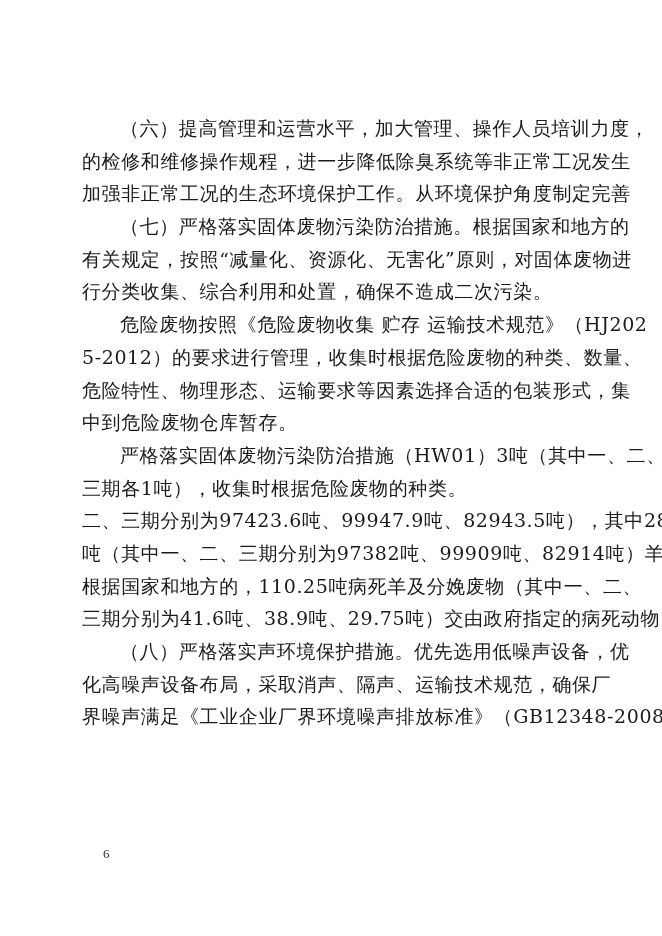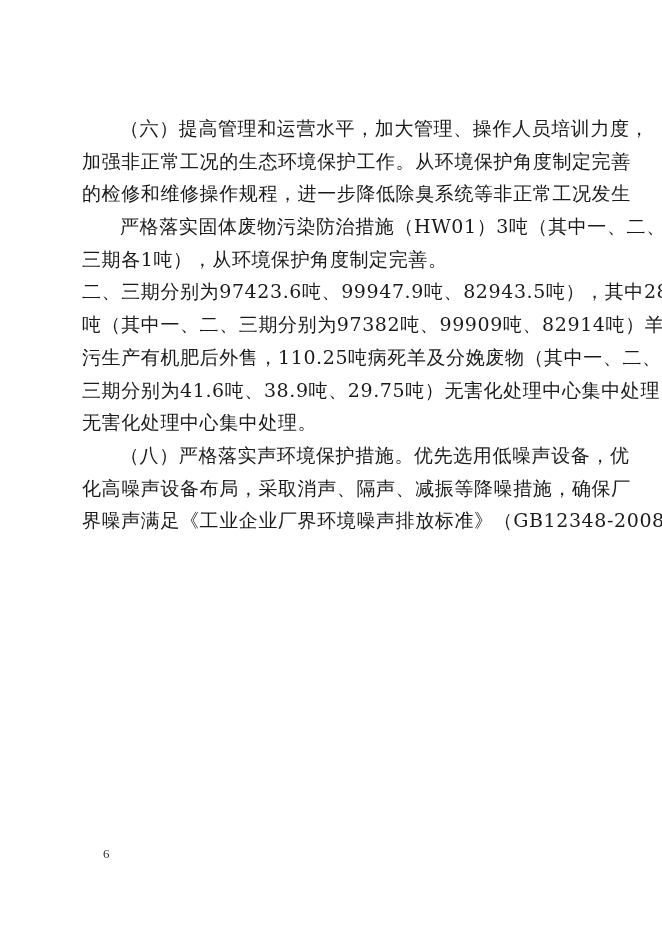--- a/index.html
+++ b/index.html
@@ -53,41 +53,51 @@
   }
 </style>
 </head>
 <body>
 
 <div class="page">
   <div class="body-text">
 
     <div class="paragraph">
       <div class="line indent justify">（六）提高管理和运营水平，加大管理、操作人员培训力度，</div>
+      <div class="line justify">的检修和维修操作规程，进一步降低除臭系统等非正常工况发生</div>
       <div class="line justify">加强非正常工况的生态环境保护工作。从环境保护角度制定完善</div>
-      <div class="line justify">的检修和维修操作规程，进一步降低除臭系统等非正常工况发生</div>
     </div>
 
+    <div class="paragraph">
+      <div class="line indent justify">（七）严格落实固体废物污染防治措施。根据国家和地方的</div>
+      <div class="line justify">有关规定，按照“减量化、资源化、无害化”原则，对固体废物进</div>
+      <div class="line">行分类收集、综合利用和处置，确保不造成二次污染。</div>
+    </div>
 
+    <div class="paragraph">
+      <div class="line indent justify">危险废物按照《危险废物收集 贮存 运输技术规范》（HJ202</div>
+      <div class="line justify">5-2012）的要求进行管理，收集时根据危险废物的种类、数量、</div>
+      <div class="line justify">危险特性、物理形态、运输要求等因素选择合适的包装形式，集</div>
+      <div class="line">中到危险废物仓库暂存。</div>
+    </div>
 
     <div class="paragraph">
       <div class="line indent justify">严格落实固体废物污染防治措施（HW01）3吨（其中一、二、</div>
-      <div class="line">三期各1吨），从环境保护角度制定完善。</div>
+      <div class="line">三期各1吨），收集时根据危险废物的种类。</div>
     </div>
 
     <div class="paragraph">
       <div class="line justify">二、三期分别为97423.6吨、99947.9吨、82943.5吨），其中280205</div>
       <div class="line justify">吨（其中一、二、三期分别为97382吨、99909吨、82914吨）羊粪</div>
-      <div class="line justify">污生产有机肥后外售，110.25吨病死羊及分娩废物（其中一、二、</div>
-      <div class="line justify">三期分别为41.6吨、38.9吨、29.75吨）无害化处理中心集中处理</div>
-      <div class="line">无害化处理中心集中处理。</div>
+      <div class="line justify">根据国家和地方的，110.25吨病死羊及分娩废物（其中一、二、</div>
+      <div class="line justify">三期分别为41.6吨、38.9吨、29.75吨）交由政府指定的病死动物</div>
     </div>
 
     <div class="paragraph">
       <div class="line indent justify">（八）严格落实声环境保护措施。优先选用低噪声设备，优</div>
-      <div class="line justify">化高噪声设备布局，采取消声、隔声、减振等降噪措施，确保厂</div>
+      <div class="line justify">化高噪声设备布局，采取消声、隔声、运输技术规范，确保厂</div>
       <div class="line justify">界噪声满足《工业企业厂界环境噪声排放标准》（GB12348-2008）</div>
     </div>
 
   </div>
 
   <div class="page-number">6</div>
 </div>
 
 </body></html>

